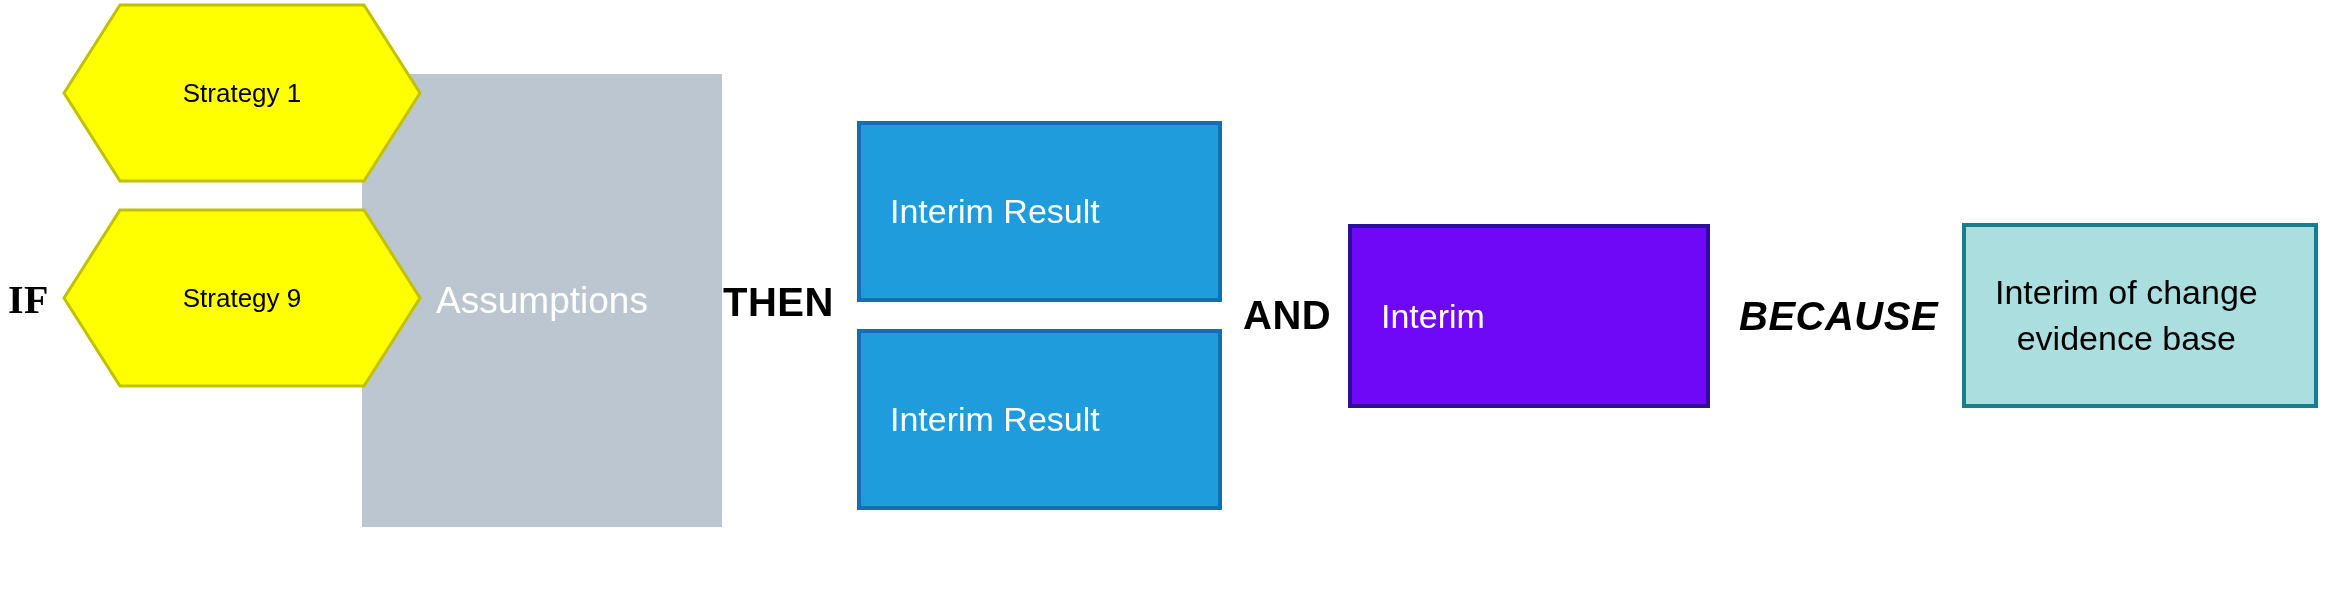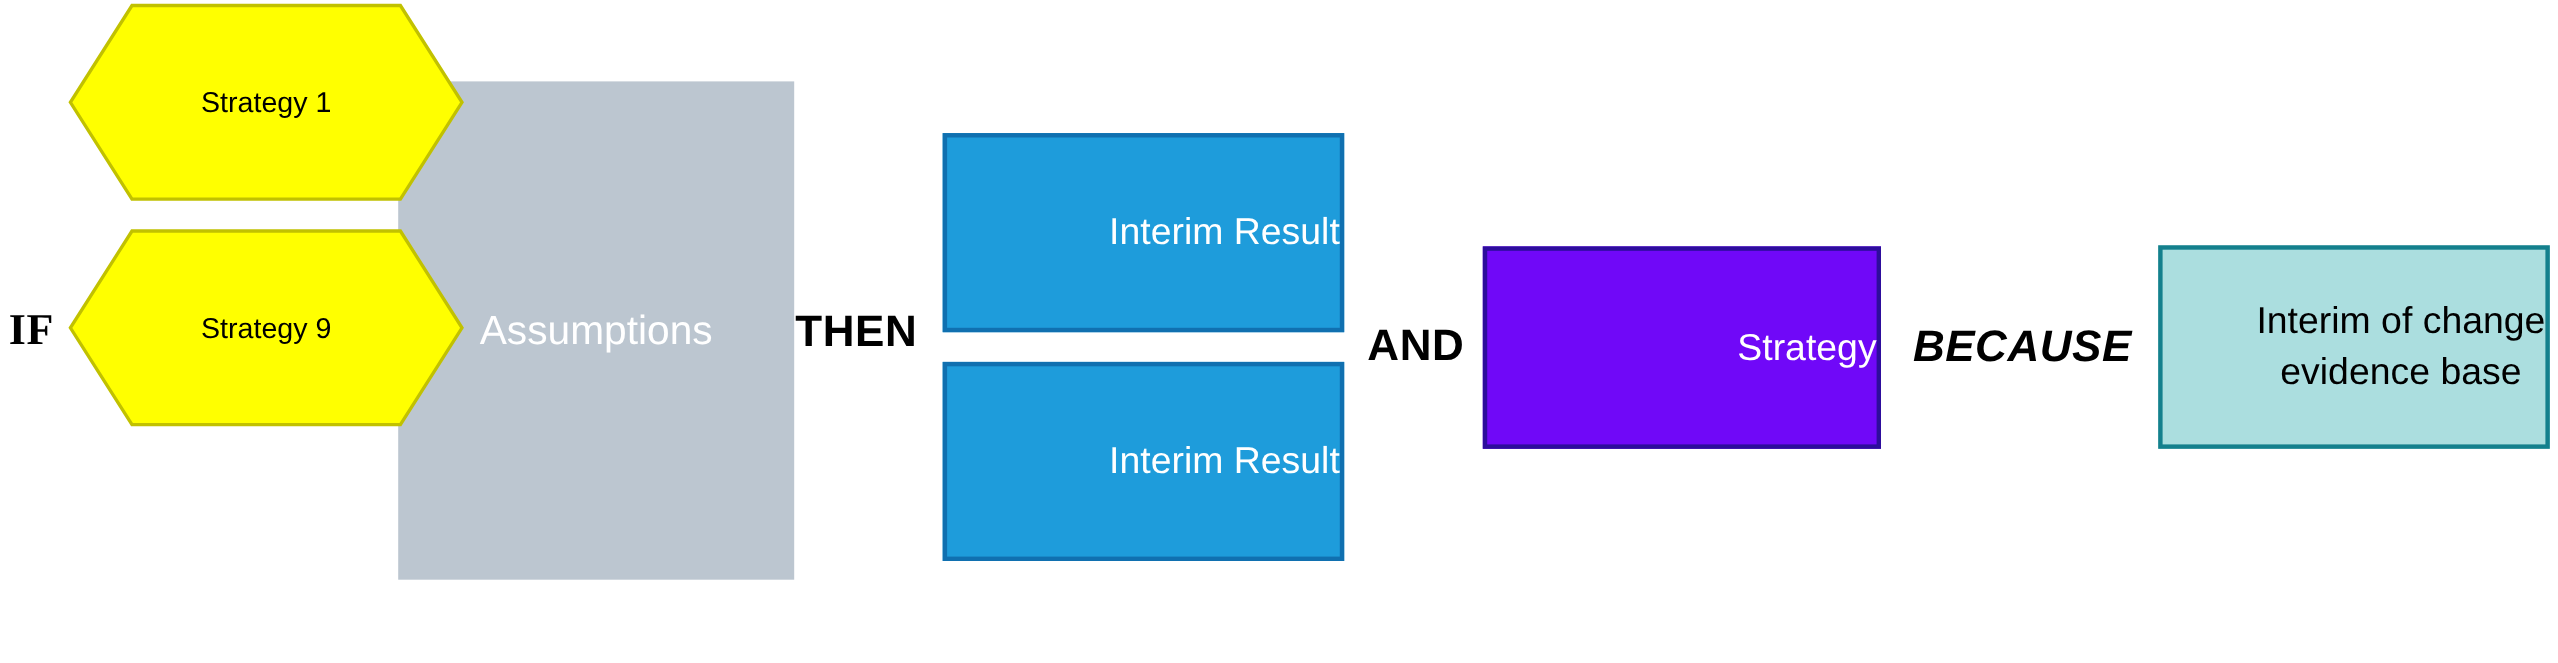--- a/index.html
+++ b/index.html
@@ -45,23 +45,24 @@
     position: absolute; inset: 0;
     display: flex; align-items: center; justify-content: center;
     color: var(--dark-text, #000); font-size: 26px;
   }
   .hex-1 { top: 3px; }
   .hex-2 { top: 208px; }
   .hex-3 { top: 422px; }
   .rect-box {
     position: absolute;
     box-sizing: border-box;
-    display: flex; align-items: center; justify-content: flex-end;
+    display: flex; align-items: center; justify-content: flex-start;
     text-align: center;
     font-size: 34px;
+    padding-left: 29px;
   }
   .interim {
     left: 857px;
     width: 365px; height: 181px;
     background: var(--blue-fill, #1E9CDB);
     border: 4px solid var(--blue-border, #1070B0);
     color: var(--light-text, #fff);
   }
   .interim-1 { top: 121px; }
   .interim-2 { top: 329px; }
@@ -114,21 +115,21 @@
     <span>Interim Result</span>
   </div>
 
   <div class="rect-box interim interim-2">
     <span>Interim Result</span>
   </div>
 
   <div class="connector" style="left: 1231px; top: 315px; margin-left: 12px;">AND</div>
 
   <div class="rect-box outcomes">
-    <span>Strategy</span>
+    <span>Interim</span>
   </div>
 
   <div class="connector" style="left: 1739px; top: 316px; font-style: italic;">BECAUSE</div>
 
   <div class="rect-box evidence">
     <span class="pre-line">Interim of change
 evidence base</span>
   </div>
 
 </div>

